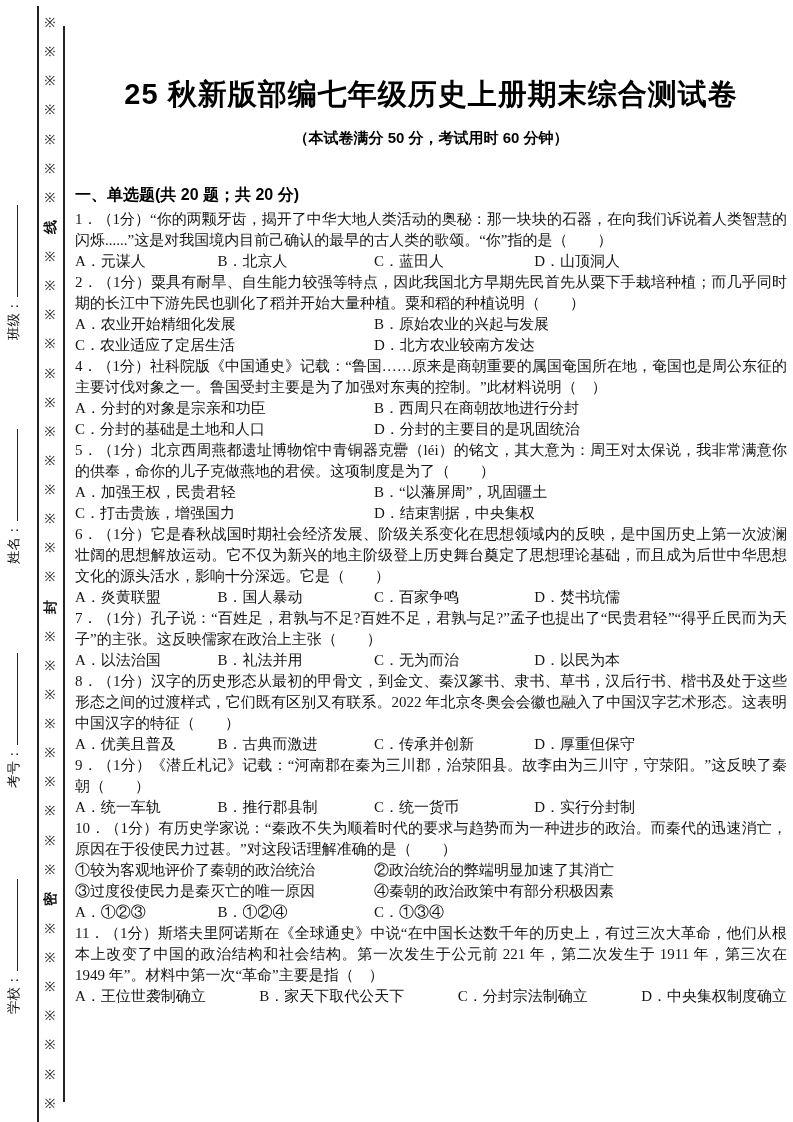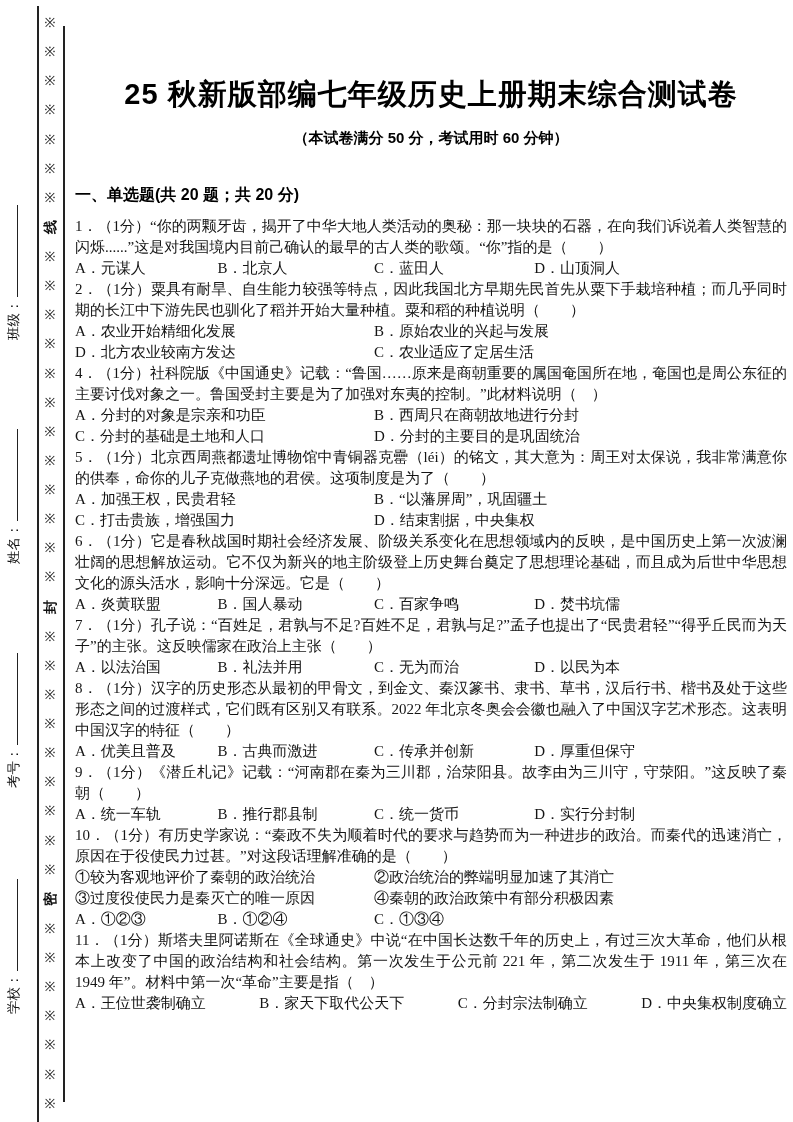--- a/index.html
+++ b/index.html
@@ -33,21 +33,21 @@
     font-size:29px;line-height:1.25;text-align:center;margin:76px 0 0;letter-spacing:1px;color:#000;
   }
   .subtitle{
     font-family:"Liberation Sans","DejaVu Sans",sans-serif;font-weight:bold;
     font-size:15px;text-align:center;margin:17px 0 0;color:#000;
   }
   .section-heading{
     font-family:"Liberation Sans","DejaVu Sans",sans-serif;font-weight:bold;
     font-size:16px;margin:37px 0 0;color:#000;
   }
-  .question-list{margin-top:10px;font-size:15px;line-height:21px;}
+  .question-list{margin-top:3px;font-size:15px;line-height:21px;}
   .question{margin:0;}
   .stem{margin:0;text-align:justify;}
   .opts{width:100%;}
   .opts-four{display:grid;grid-template-columns:20% 22% 22.5% 35.5%;}
   .opts-two{display:grid;grid-template-columns:42% 58%;}
   .opts-row{display:flex;justify-content:space-between;}
   .opt{white-space:nowrap;}
 </style>
 </head>
 <body>
@@ -122,22 +122,22 @@
           <span class="opt">B．北京人</span>
           <span class="opt">C．蓝田人</span>
           <span class="opt">D．山顶洞人</span>
         </div>
       </div>
       <div class="question">
         <p class="stem">2．（1分）粟具有耐旱、自生能力较强等特点，因此我国北方早期先民首先从粟下手栽培种植；而几乎同时期的长江中下游先民也驯化了稻并开始大量种植。粟和稻的种植说明（　　）</p>
         <div class="opts opts-two">
           <span class="opt">A．农业开始精细化发展</span>
           <span class="opt">B．原始农业的兴起与发展</span>
+          <span class="opt">C．农业适应了定居生活</span>
           <span class="opt">D．北方农业较南方发达</span>
-          <span class="opt">C．农业适应了定居生活</span>
         </div>
       </div>
       <div class="question">
         <p class="stem">4．（1分）社科院版《中国通史》记载：“鲁国……原来是商朝重要的属国奄国所在地，奄国也是周公东征的主要讨伐对象之一。鲁国受封主要是为了加强对东夷的控制。”此材料说明（　）</p>
         <div class="opts opts-two">
           <span class="opt">A．分封的对象是宗亲和功臣</span>
           <span class="opt">B．西周只在商朝故地进行分封</span>
           <span class="opt">C．分封的基础是土地和人口</span>
           <span class="opt">D．分封的主要目的是巩固统治</span>
         </div>

